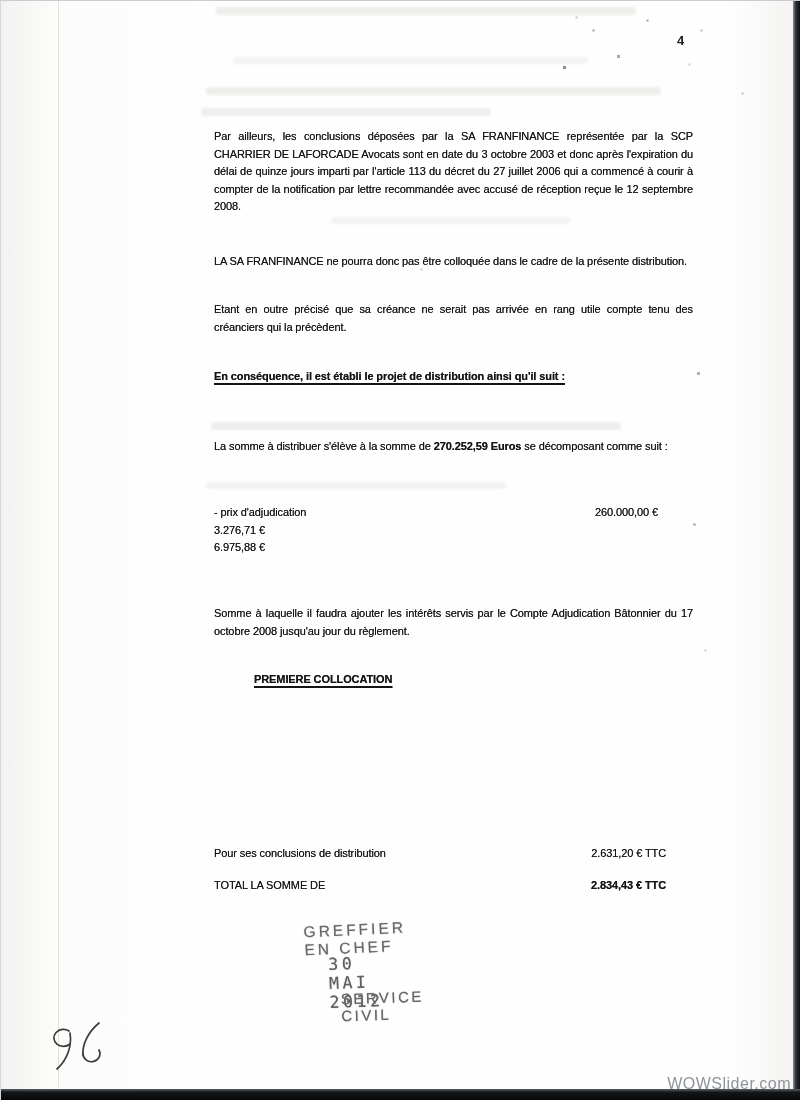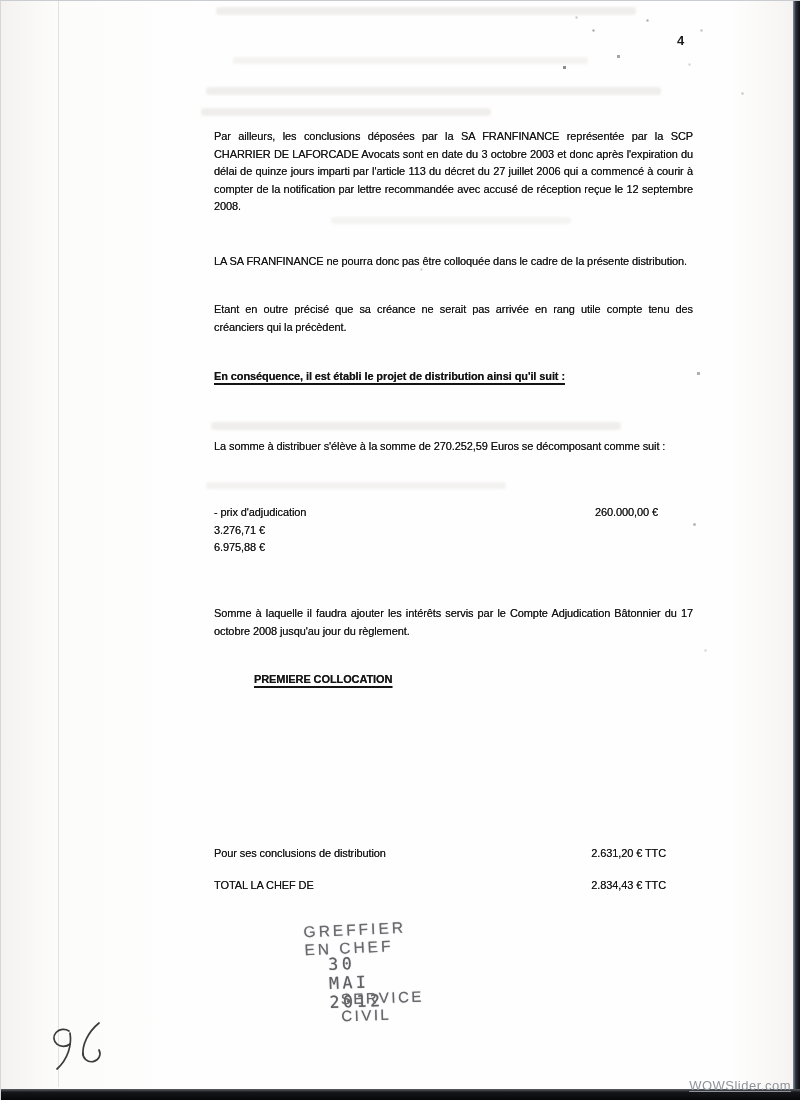--- a/index.html
+++ b/index.html
@@ -26,43 +26,43 @@
     box-shadow:563px 66px 0 1px rgba(50,50,55,.55),592px 29px 0 .5px rgba(60,60,65,.5),
       617px 55px 0 1px rgba(60,60,60,.45),646px 19px 0 .5px rgba(70,70,70,.5),
       700px 29px 0 .5px rgba(80,80,85,.4),741px 92px 0 .5px rgba(90,90,95,.4),
       575px 16px 0 .5px rgba(90,90,90,.35),688px 63px 0 .5px rgba(100,100,100,.3),
       420px 268px 0 .5px rgba(90,90,90,.3),697px 372px 0 1px rgba(60,60,60,.4),
       693px 523px 0 .7px rgba(70,70,70,.45),704px 649px 0 .5px rgba(100,100,100,.3);}
   
   .tx{position:absolute;color:#141414;font-size:11px;line-height:17.6px;
     text-shadow:0 0 .4px rgba(10,10,10,.75);letter-spacing:-.1px;}
   .just{text-align:justify;}
-  .b{font-weight:normal;}
+  .b{font-weight:bold;}
   .hd{font-weight:bold;text-decoration:underline;text-decoration-thickness:1.6px;text-underline-offset:2.5px;}
   .pagenum{position:absolute;left:676px;top:32px;font-size:13px;font-weight:bold;color:#1a1a1a;}
   .row{display:flex;justify-content:space-between;align-items:flex-start;}
   .row .amt{white-space:nowrap;}
   .w-list{width:444px;}
   .w-frais{width:418px;}
   .w-ttc{width:452px;}
   .lbl-narrow{width:382px;}
   
   .stamp{position:absolute;color:#4c4c50;opacity:.88;}
   .stamp .s1{position:absolute;left:303px;top:920px;font-size:15.5px;letter-spacing:3px;
     transform:rotate(-2.6deg);color:#55555a;text-shadow:0 0 1px rgba(80,80,85,.7);}
   .stamp .s2{position:absolute;left:328px;top:953px;font-family:"DejaVu Sans Mono",monospace;
     font-size:16.5px;letter-spacing:3.5px;transform:rotate(-2deg);color:#4a4a4f;
     text-shadow:0 0 1px rgba(75,75,80,.7);}
   .stamp .s3{position:absolute;left:340px;top:988px;font-size:15px;letter-spacing:2.5px;
     transform:rotate(-1.8deg);color:#515156;text-shadow:0 0 1px rgba(80,80,85,.7);}
   
   .hand{position:absolute;left:32px;top:1012px;}
   
-  .watermark{position:absolute;right:9px;bottom:7px;font-size:13px;color:#8f949c;
-    letter-spacing:.5px;z-index:5;text-decoration:underline;}
+  .watermark{position:absolute;right:9px;bottom:7px;font-size:16px;color:#8f949c;
+    letter-spacing:.5px;z-index:5;}
 </style>
 </head>
 <body>
 
 <div class="page">
 
   <div class="ghost" style="left:215px;top:6px;width:420px;height:8px;"></div>
   <div class="ghost" style="left:232px;top:56px;width:355px;height:7px;opacity:.38;"></div>
   <div class="ghost" style="left:205px;top:86px;width:455px;height:8px;"></div>
   <div class="ghost" style="left:200px;top:107px;width:290px;height:8px;"></div>
@@ -107,21 +107,21 @@
 
   <div class="tx" style="left:213px;top:844px;">
     <div class="row w-ttc">
       <span>Pour ses conclusions de distribution</span>
       <span class="amt">2.631,20 € TTC</span>
     </div>
   </div>
 
   <div class="tx" style="left:213px;top:876px;">
     <div class="row w-ttc">
-      <span>TOTAL LA CHEF DE</span>
+      <span>TOTAL LA SOMME DE</span>
       <span class="amt b">2.834,43 € TTC</span>
     </div>
   </div>
 
   <div class="stamp">
     <div class="s1">GREFFIER EN CHEF</div>
     <div class="s2">30 MAI 2012</div>
     <div class="s3">SERVICE CIVIL</div>
   </div>
 

